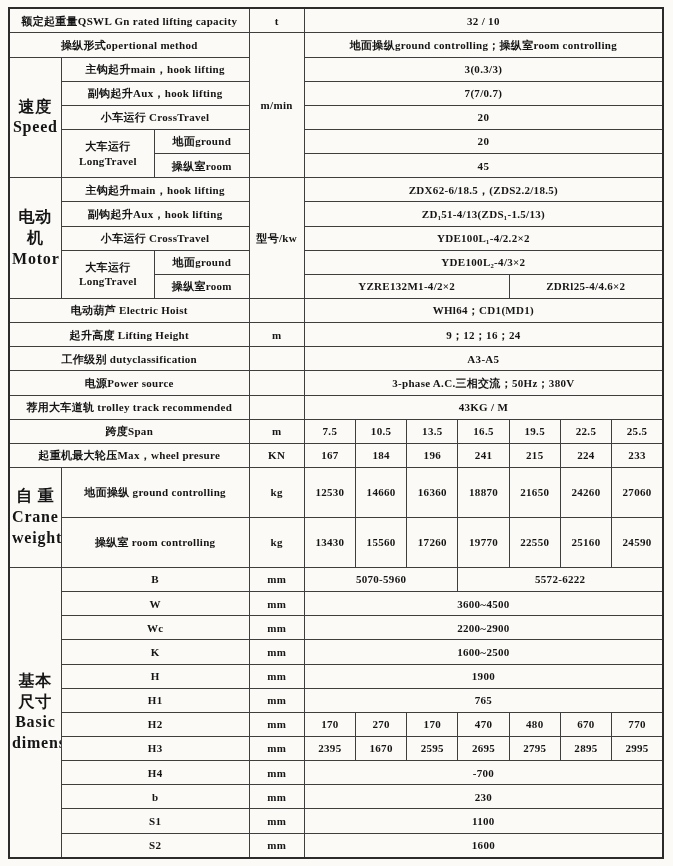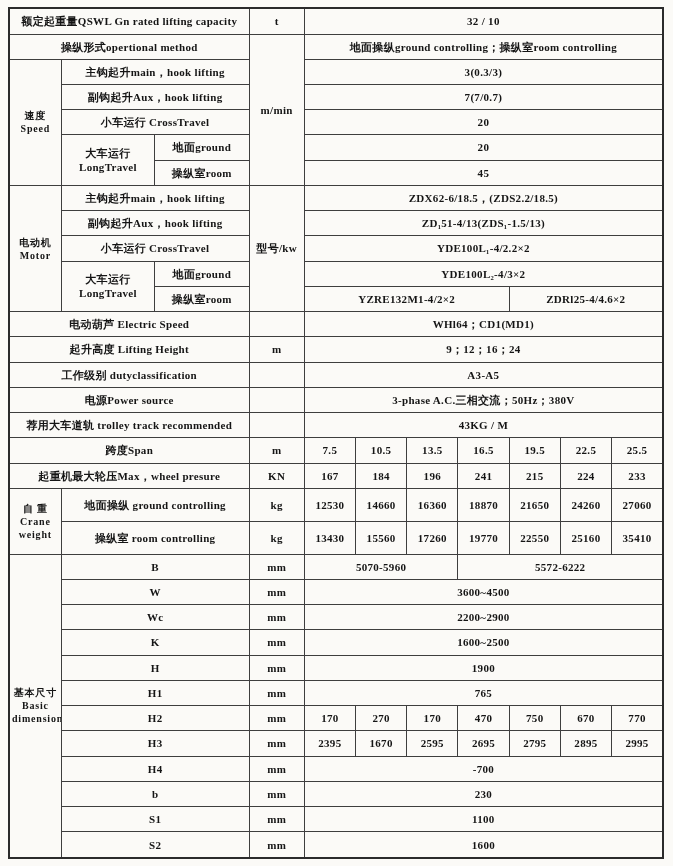--- a/index.html
+++ b/index.html
@@ -19,21 +19,21 @@
     border:2px solid #2b2b2b;
     color:#151515;font-weight:bold;
   }
   td{
     border:1px solid #3e3e3e;
     text-align:center;vertical-align:middle;
     padding:0 2px;font-size:11px;line-height:1.3;
     letter-spacing:0.3px;
     overflow:hidden;
   }
-  td.g{white-space:pre-line;font-size:10px;letter-spacing:0.8px;}
+  td.g{white-space:pre-line;font-size:16px;letter-spacing:0.8px;}
   td.l{white-space:pre-line;}
   td.u{font-size:11px;}
   td.v{font-size:11px;}
 </style>
 </head>
 <body>
 
 <div class="page">
 <table class="spec">
   <colgroup>
@@ -109,21 +109,21 @@
     <td class="l">地面ground</td>
     <td class="v" colspan="7">YDE100L₂-4/3×2</td>
   </tr>
   <tr>
     <td class="l">操纵室room</td>
     <td class="v" colspan="4">YZRE132M1-4/2×2</td>
     <td class="v" colspan="3">ZDRl25-4/4.6×2</td>
   </tr>
 
   <tr>
-    <td class="l" colspan="3">电动葫芦 Electric Speed</td>
+    <td class="l" colspan="3">电动葫芦 Electric Hoist</td>
     <td class="u"></td>
     <td class="v" colspan="7">WHl64；CD1(MD1)</td>
   </tr>
   <tr>
     <td class="l" colspan="3">起升高度 Lifting Height</td>
     <td class="u">m</td>
     <td class="v" colspan="7">9；12；16；24</td>
   </tr>
   <tr>
     <td class="l" colspan="3">工作级别 dutyclassification</td>
@@ -181,21 +181,21 @@
   </tr>
   <tr>
     <td class="l" colspan="2">操纵室 room controlling</td>
     <td class="u">kg</td>
     <td class="v">13430</td>
     <td class="v">15560</td>
     <td class="v">17260</td>
     <td class="v">19770</td>
     <td class="v">22550</td>
     <td class="v">25160</td>
-    <td class="v">35410</td>
+    <td class="v">24590</td>
   </tr>
 
   <tr>
     <td class="g" rowspan="12">基本尺寸
 Basic
 dimensions</td>
     <td class="l" colspan="2">B</td>
     <td class="u">mm</td>
     <td class="v" colspan="3">5070-5960</td>
     <td class="v" colspan="4">5572-6222</td>
@@ -225,21 +225,21 @@
     <td class="u">mm</td>
     <td class="v" colspan="7">765</td>
   </tr>
   <tr>
     <td class="l" colspan="2">H2</td>
     <td class="u">mm</td>
     <td class="v">170</td>
     <td class="v">270</td>
     <td class="v">170</td>
     <td class="v">470</td>
-    <td class="v">750</td>
+    <td class="v">480</td>
     <td class="v">670</td>
     <td class="v">770</td>
   </tr>
   <tr>
     <td class="l" colspan="2">H3</td>
     <td class="u">mm</td>
     <td class="v">2395</td>
     <td class="v">1670</td>
     <td class="v">2595</td>
     <td class="v">2695</td>

